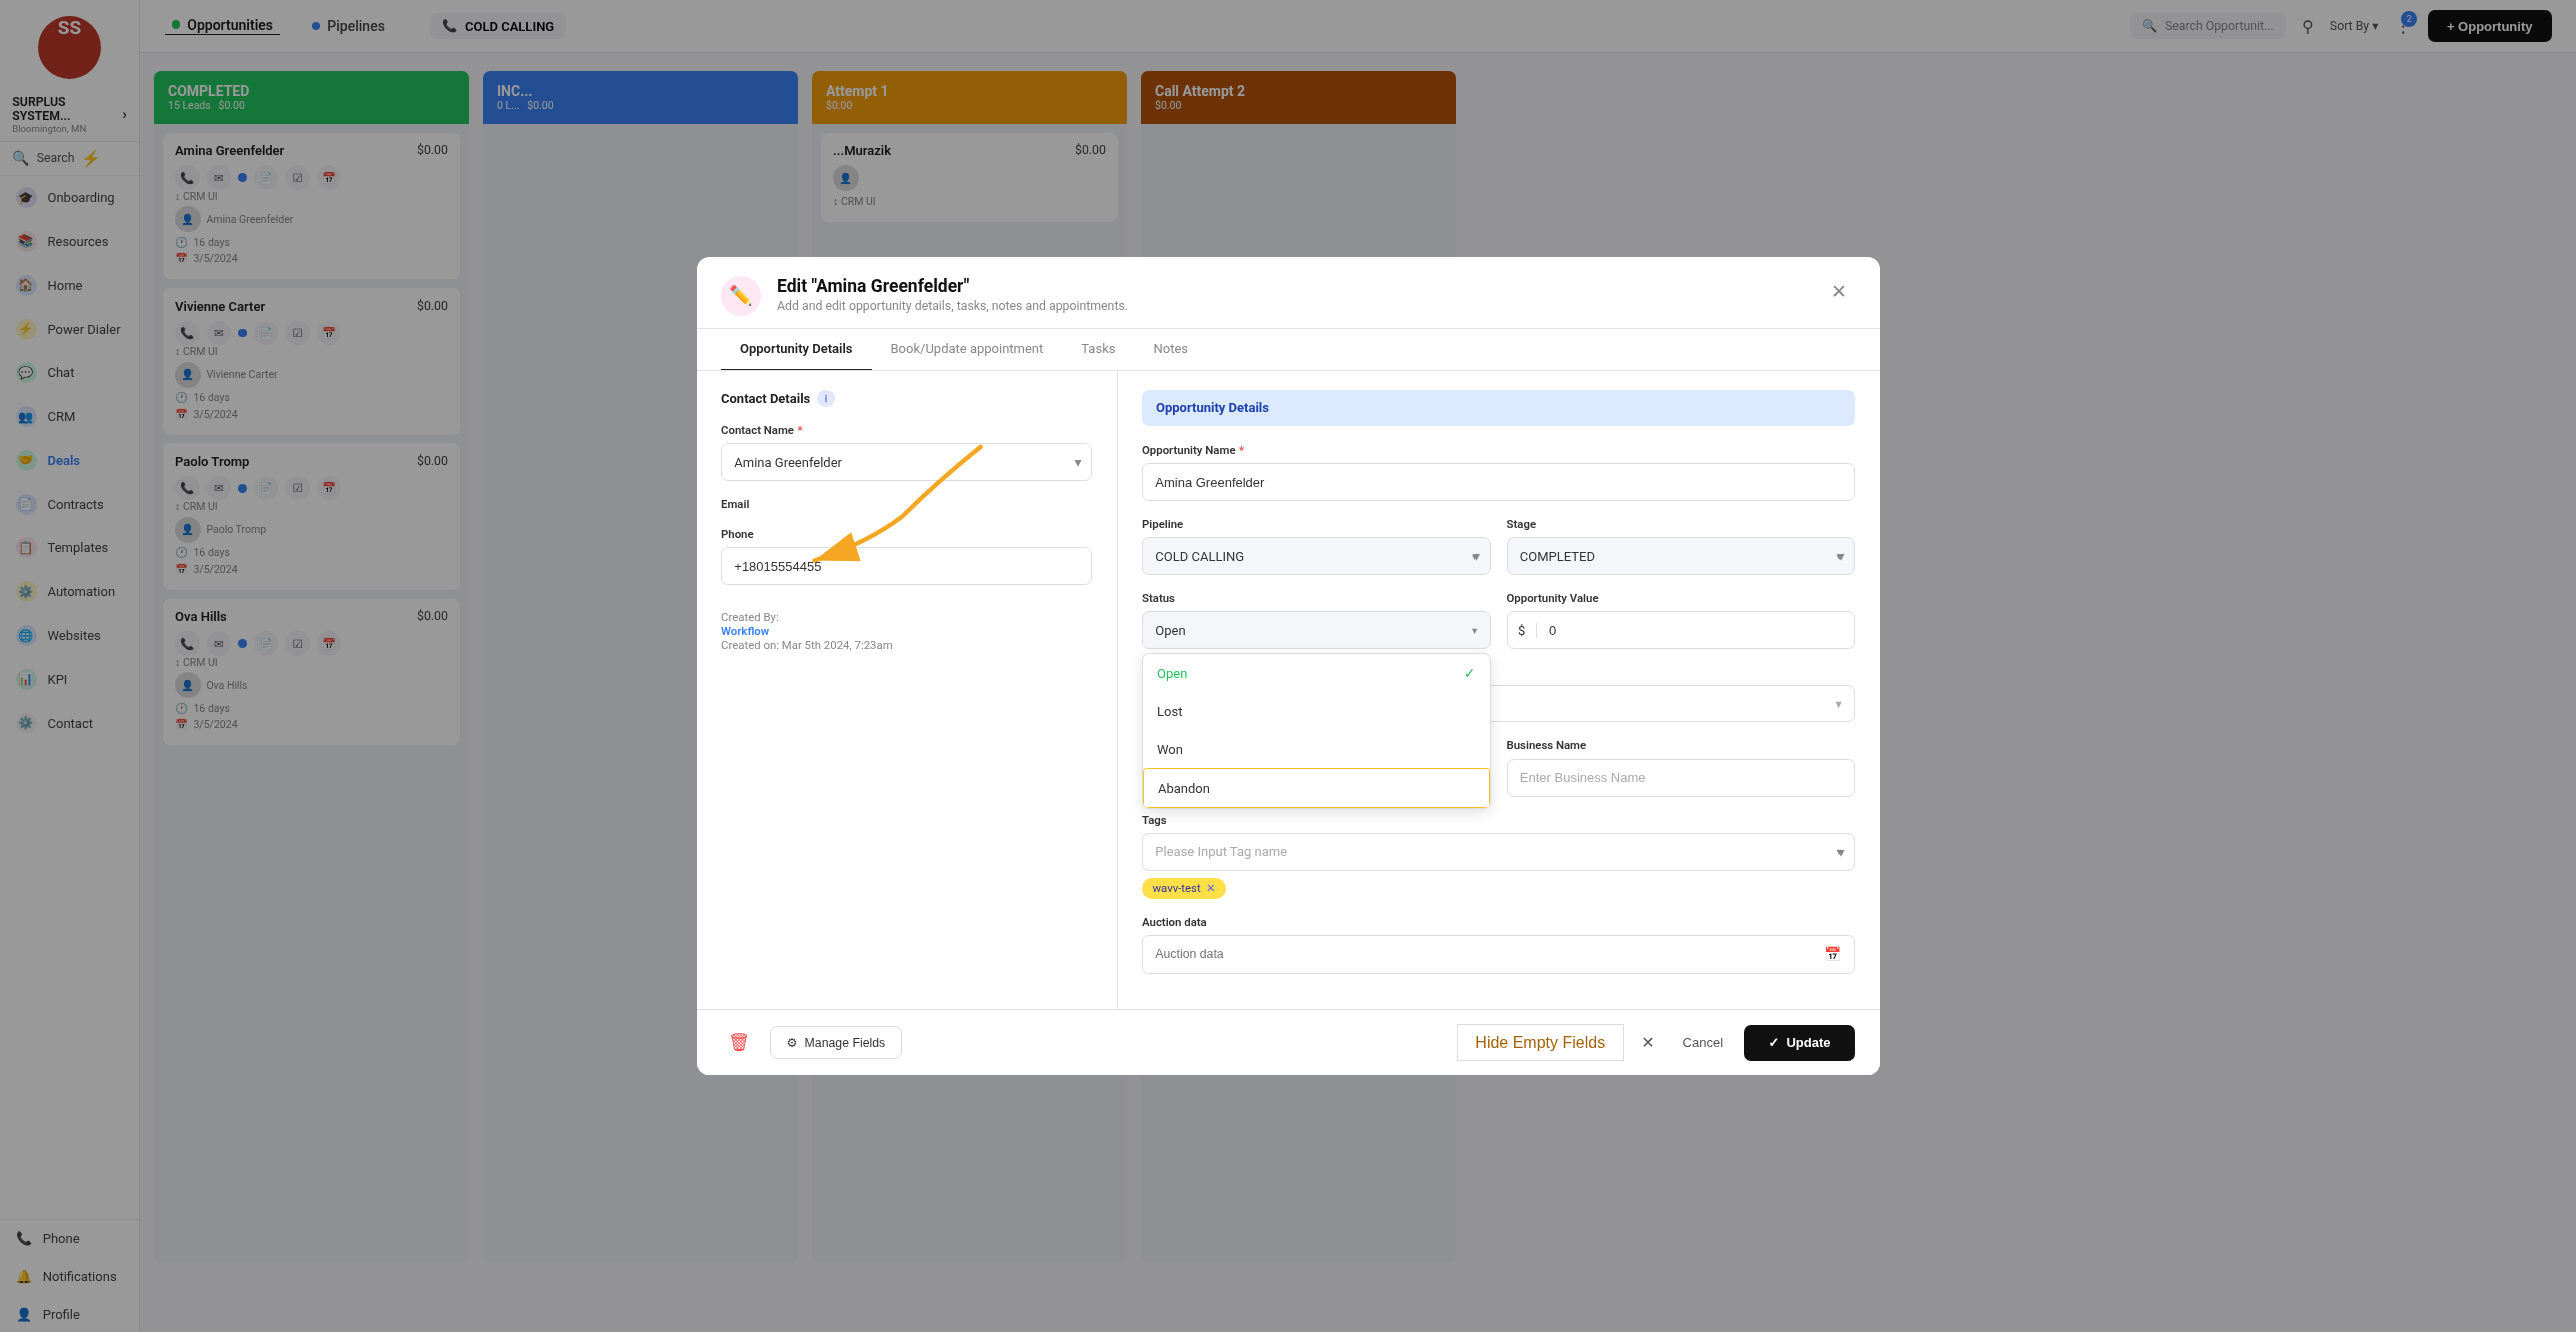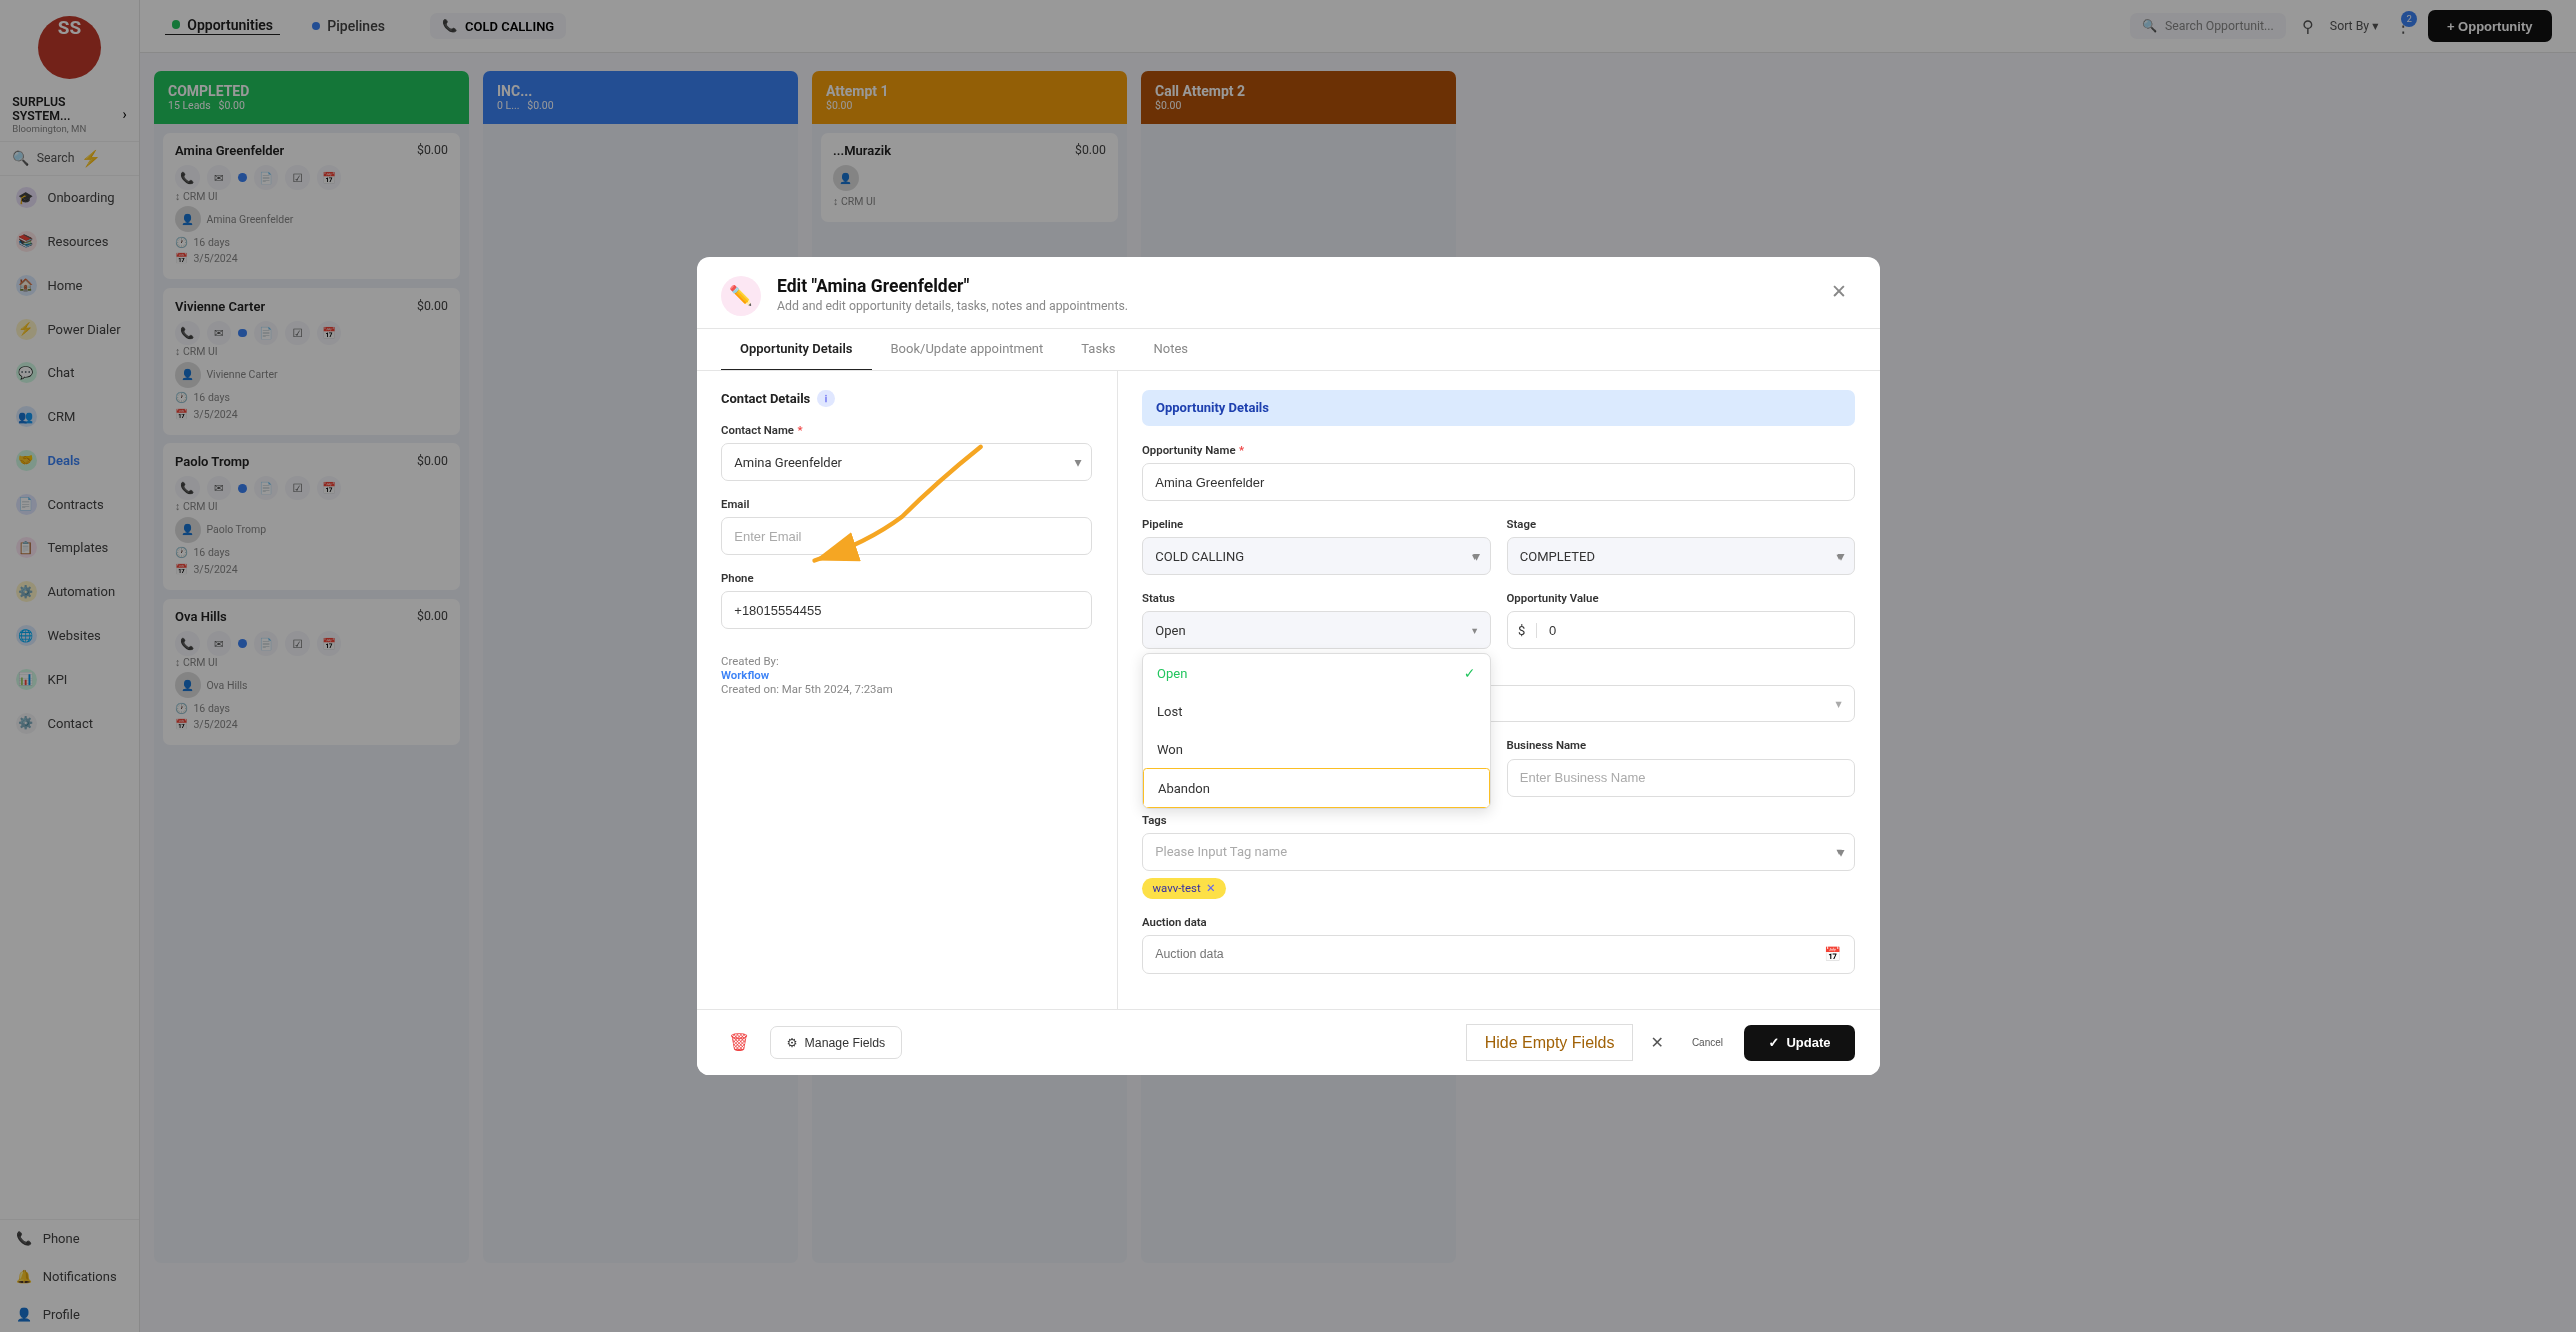--- a/index.html
+++ b/index.html
@@ -524,21 +524,21 @@
       border: 0.9px solid #ddd;
       border-radius: 0;
       padding: 8.8px 17.5px;
       font-size: 16px;
       color: #a16207;
       cursor: pointer;
     }
     .btn-cancel {
       background: none;
       border: none;
-      font-size: 10px;
+      font-size: 13px;
       color: #555;
       cursor: pointer;
       padding: 8.8px 10.5px;
     }
     .btn-update {
       background: #111;
       color: #fff;
       border: none;
       border-radius: 7px;
       padding: 10.5px 24.5px;
@@ -956,21 +956,20 @@
             <div class="form-input">
               <span>Amina Greenfelder</span>
             </div>
           </div>
         </div>
 
         <div class="form-group">
           <div class="form-label">
             <span>Email</span>
           </div>
-          <input type="text" class="form-input" style="width: 100%;" placeholder="Enter Email">
         </div>
 
         <div class="form-group">
           <div class="form-label">
             <span>Phone</span>
           </div>
           <input type="text" class="form-input" style="width: 100%;" value="+18015554455">
         </div>
 
         <div class="created-by">

